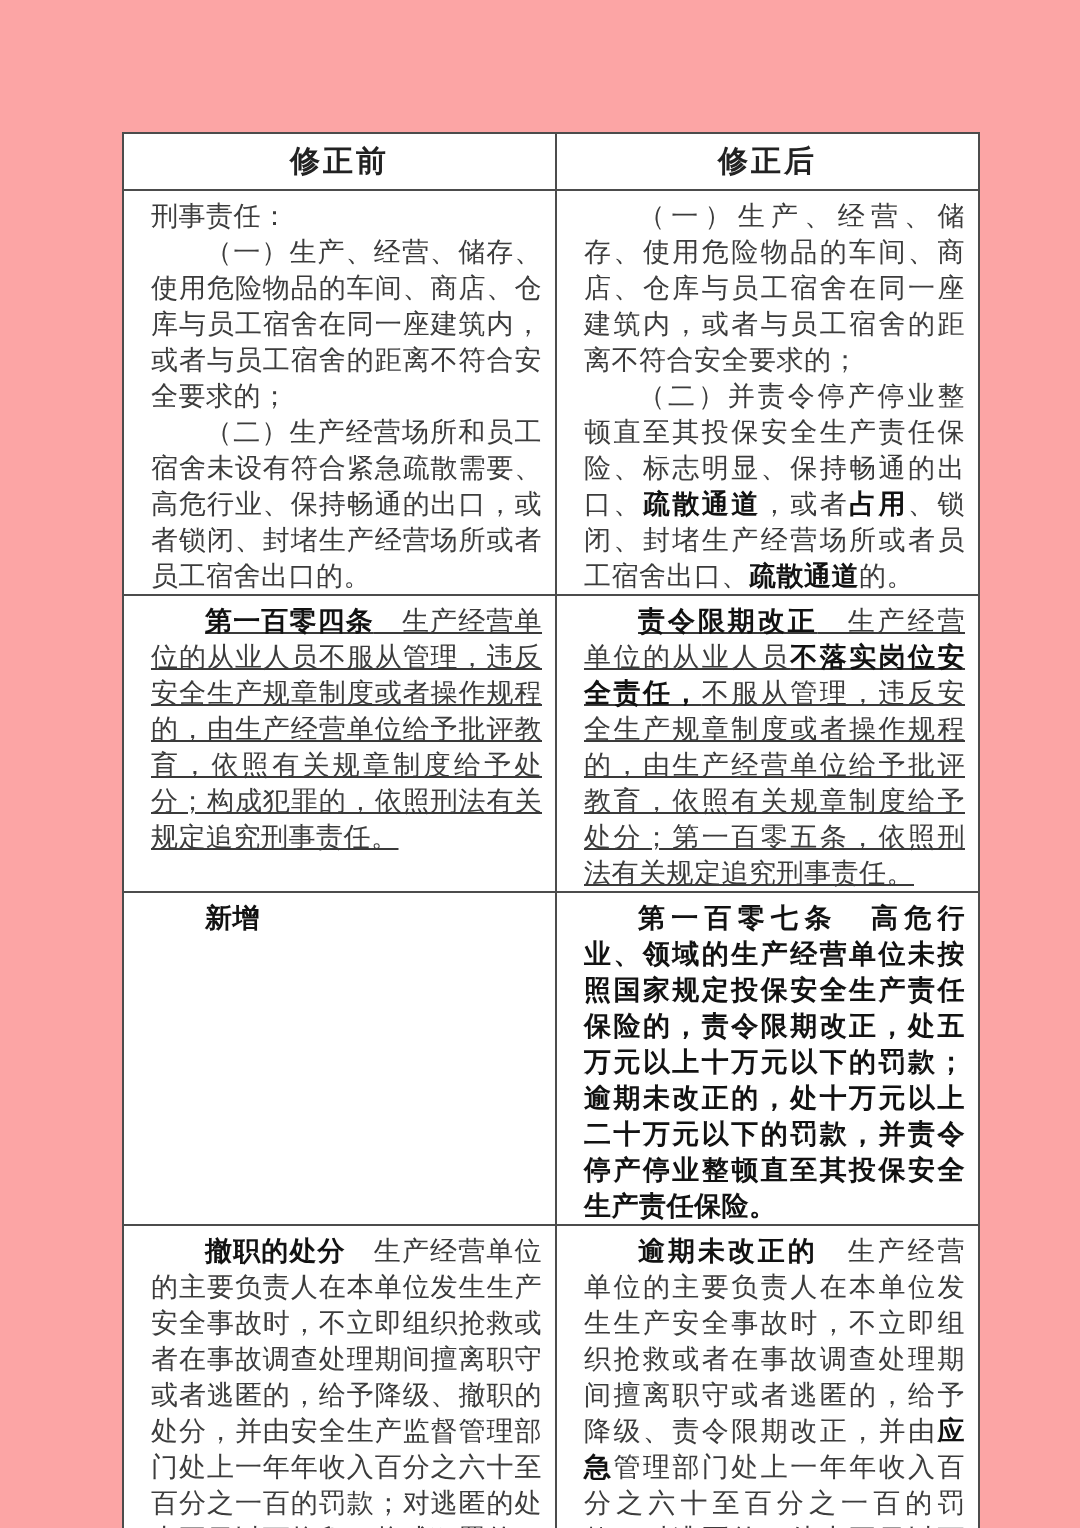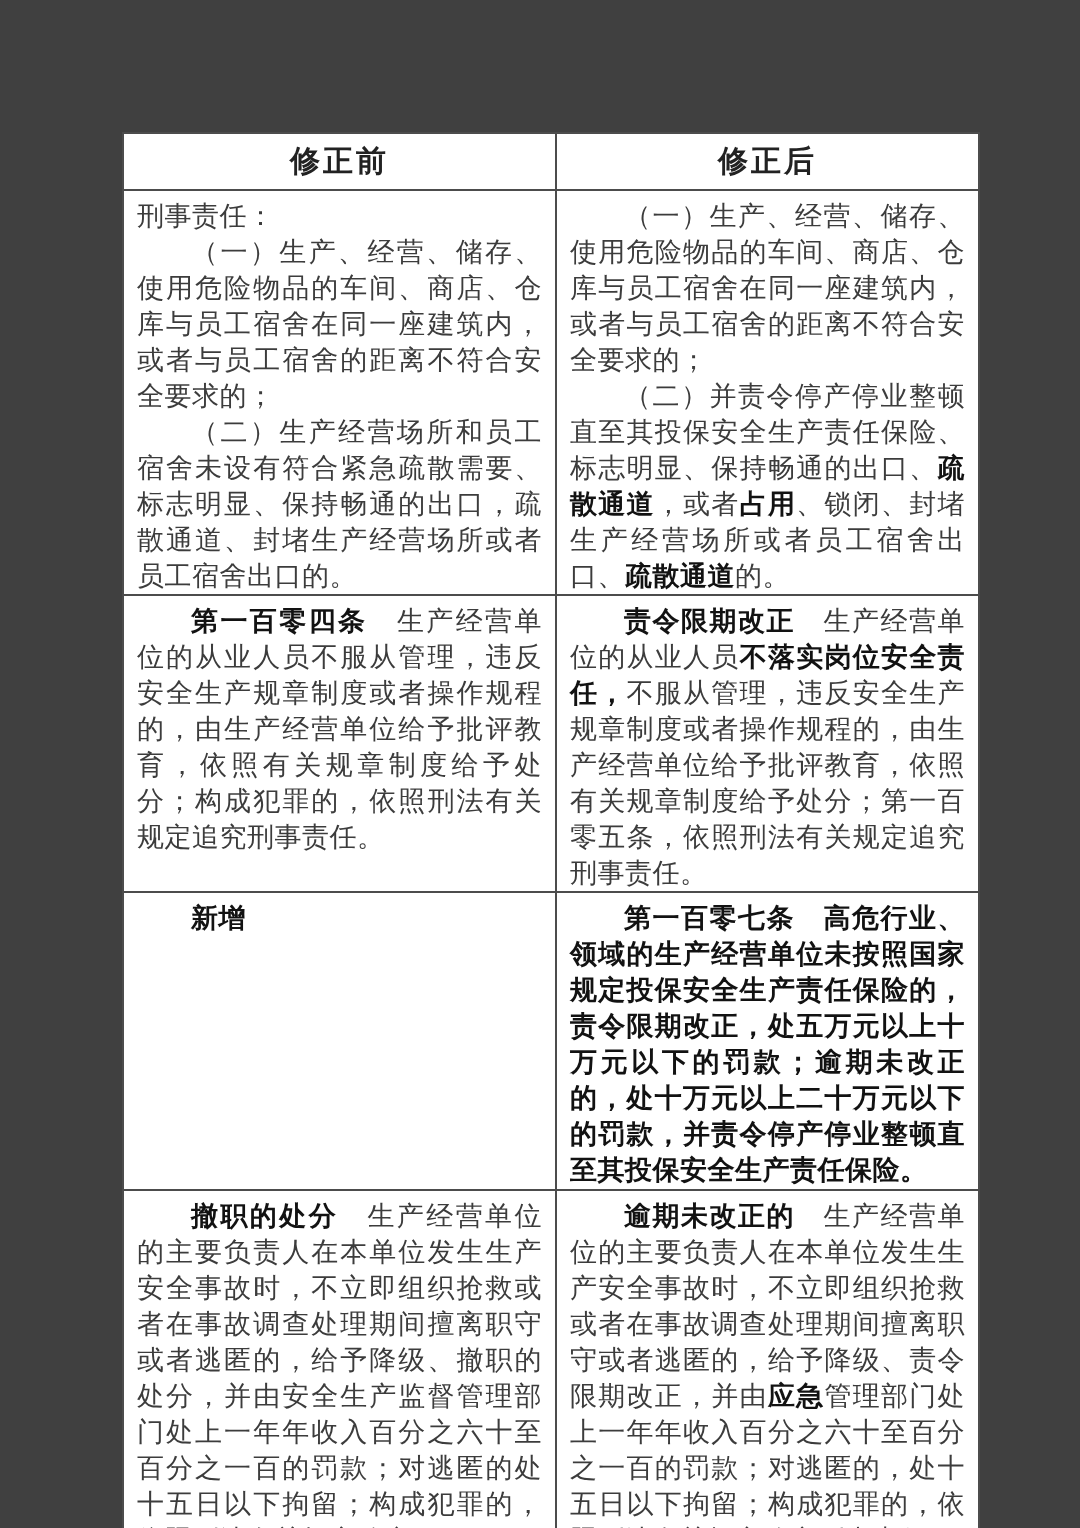--- a/index.html
+++ b/index.html
@@ -6,46 +6,46 @@
   html,body { width:1080px; height:1528px; }
   body {
     position:relative;
     background:#ffffff;
     font-family:"Liberation Serif", serif;
     color:#3a3a3a;
     overflow:hidden;
   }
   .scan-page {
     position:absolute; inset:0;
-    background:#404040;
+    background:#fca5a5;
   }
   table.law-table {
     position:absolute; left:122px; top:132px;
     width:856px; height:1273px;
     border-collapse:collapse; table-layout:fixed;
     background:#fff;
   }
   table.law-table th, table.law-table td {
     border:2px solid #4c4c4c;
     vertical-align:top;
-    padding:7px 13px 0 13px;
+    padding:7px 13px 0 27px;
     overflow:hidden;
   }
   table.law-table th {
     vertical-align:middle;
     text-align:center;
     font-size:30px; font-weight:bold;
     color:#222; letter-spacing:3px;
     padding:0;
   }
   col.col-before { width:433px; }
   col.col-after  { width:423px; }
   tr.row-header { height:57px; }
   tr.row-1 { height:336px; }
-  tr.row-2 { height:260px; }
+  tr.row-2 { height:260px;text-decoration:underline; }
   tr.row-3 { height:298px; }
   tr.row-4 { height:322px; }
   .para {
     font-size:27px;
     line-height:36px;
     color:#3c3c3c;
     text-indent:2em;
     text-align:justify;
     text-align-last:left;
     text-justify:inter-character;
@@ -68,21 +68,21 @@
       </colgroup>
     <tbody>
         <tr class="row-header">
       <th>修正前</th>
       <th>修正后</th>
     </tr>
     <tr class="row-1">
       <td>
             <p class="para no-indent"><span>刑事责任：</span></p>
             <p class="para"><span>（一）生产、经营、储存、使用危险物品的车间、商店、仓库与员工宿舍在同一座建筑内，或者与员工宿舍的距离不符合安全要求的；</span></p>
-            <p class="para"><span>（二）生产经营场所和员工宿舍未设有符合紧急疏散需要、标志明显、保持畅通的出口，疏散通道、封堵生产经营场所或者员工宿舍出口的。</span></p>
+            <p class="para"><span>（二）生产经营场所和员工宿舍未设有符合紧急疏散需要、高危行业、保持畅通的出口，或者锁闭、封堵生产经营场所或者员工宿舍出口的。</span></p>
           </td>
       <td>
             <p class="para"><span>（一）生产、经营、储存、使用危险物品的车间、商店、仓库与员工宿舍在同一座建筑内，或者与员工宿舍的距离不符合安全要求的；</span></p>
             <p class="para"><span>（二）并责令停产停业整顿直至其投保安全生产责任保险、标志明显、保持畅通的出口、</span><span class="seg-bold">疏散通道</span><span>，或者</span><span class="seg-bold">占用</span><span>、锁闭、封堵生产经营场所或者员工宿舍出口、</span><span class="seg-bold">疏散通道</span><span>的。</span></p>
           </td>
     </tr>
     <tr class="row-2">
       <td>
             <p class="para"><span class="seg-bold">第一百零四条</span><span>　生产经营单位的从业人员不服从管理，违反安全生产规章制度或者操作规程的，由生产经营单位给予批评教育，依照有关规章制度给予处分；构成犯罪的，依照刑法有关规定追究刑事责任。</span></p>
           </td>

